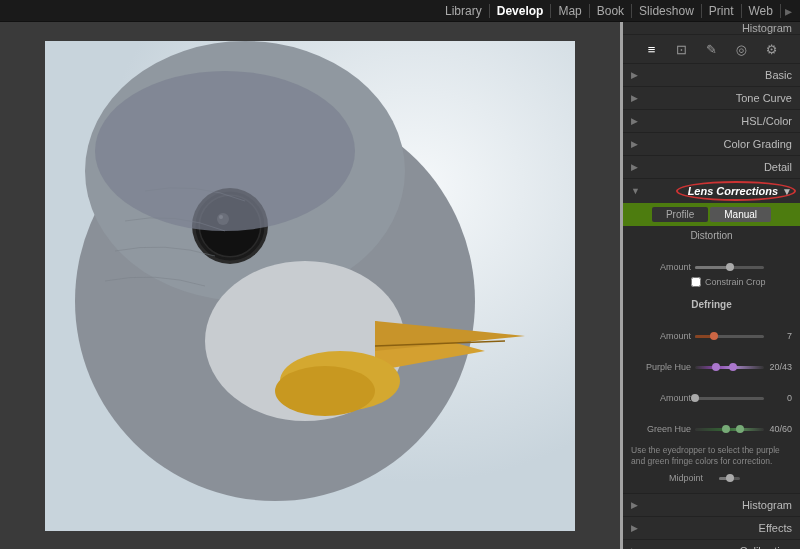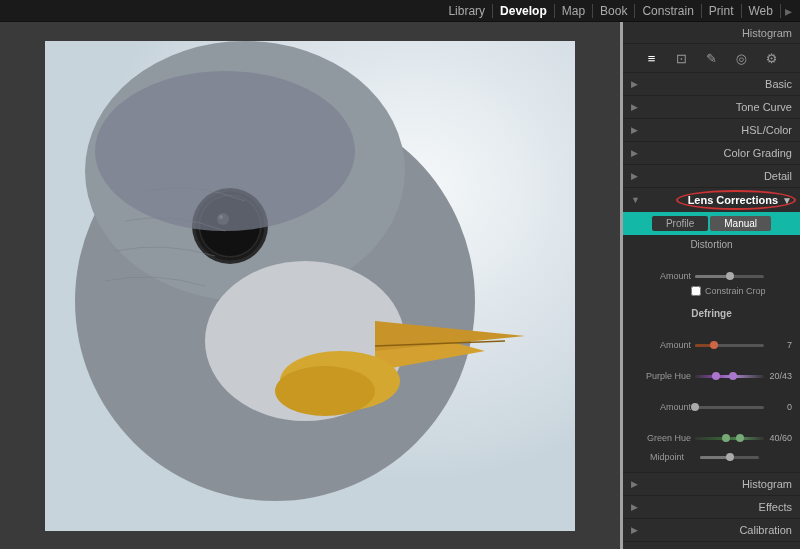--- a/index.html
+++ b/index.html
@@ -154,20 +154,21 @@
       cursor: pointer;
       background: #2c2c2c;
       position: relative;
     }
     #lens-corrections-title {
       flex: 1;
       text-align: right;
       color: #fff;
       font-size: 11px;
       font-weight: bold;
+      font-style: italic;
     }
     .expand-arrow {
       color: #bbb;
       font-size: 10px;
       margin-left: 4px;
     }
     
     #lens-highlight {
       position: absolute;
       right: 4px;
@@ -179,21 +180,21 @@
       pointer-events: none;
     }
 
     
     #tab-row {
       display: flex;
       align-items: center;
       justify-content: center;
       gap: 2px;
       padding: 4px 8px;
-      background: #14b8a6;
+      background: #4d7c0f;
     }
     .tab-btn {
       padding: 2px 14px;
       font-size: 10px;
       color: #aaa;
       background: #333;
       border: none;
       cursor: pointer;
       border-radius: 2px;
     }
@@ -276,39 +277,39 @@
       font-size: 8.5px;
       color: #888;
       padding: 4px 8px;
       line-height: 1.3;
     }
 
     
     .midpoint-row {
       display: flex;
       align-items: center;
-      padding: 2px 1px;
+      padding: 2px 20px;
       gap: 16px;
     }
     .midpoint-label {
       width: 60px;
       font-size: 9px;
       color: #999;
       text-align: right;
     }
   </style>
 </head>
 <body>
 
 <div id="top-nav">
   <div class="nav-item">Library</div>
   <div class="nav-item active">Develop</div>
   <div class="nav-item">Map</div>
   <div class="nav-item">Book</div>
-  <div class="nav-item">Constrain</div>
+  <div class="nav-item">Slideshow</div>
   <div class="nav-item">Print</div>
   <div class="nav-item">Web</div>
   <div style="color:#666;padding-left:4px;font-size:14px;">▸</div>
 </div>
 
 <div id="main">
 
   <div id="photo-area">
     <div id="photo-container">
       <div id="bird-photo">
@@ -466,20 +467,21 @@
         <div class="slider-row">
           <span class="slider-label">Green Hue</span>
           <div class="slider-track" style="background:linear-gradient(to right, #333 0%, #336633 45%, #558855 65%, #333 100%);">
             <div class="slider-thumb" style="left:45%;background:#77aa77;"></div>
             <div class="slider-thumb" style="left:65%;background:#77aa77;"></div>
           </div>
           <span class="slider-value">40/60</span>
         </div>
       </div>
 
+      <p class="info-text">Use the eyedropper to select the purple and green fringe colors for correction.</p>
 
       <div class="midpoint-row">
         <span class="midpoint-label">Midpoint</span>
         <div class="slider-track" style="flex:1;">
           <div class="slider-fill" style="width:50%;"></div>
           <div class="slider-thumb" style="left:50%;"></div>
         </div>
         <span class="slider-value"></span>
       </div>
       <div style="height:8px;"></div>

